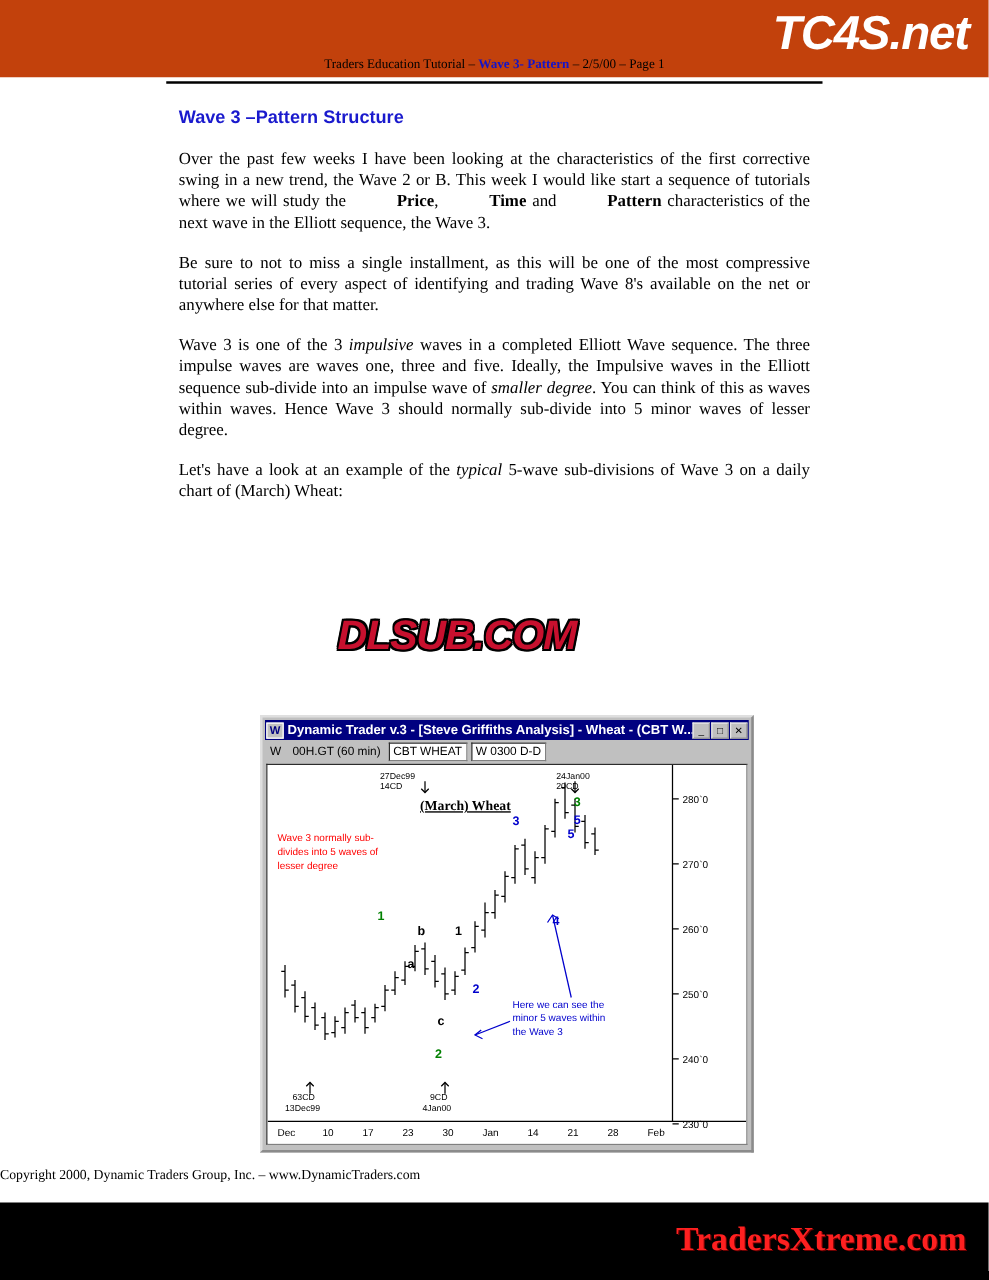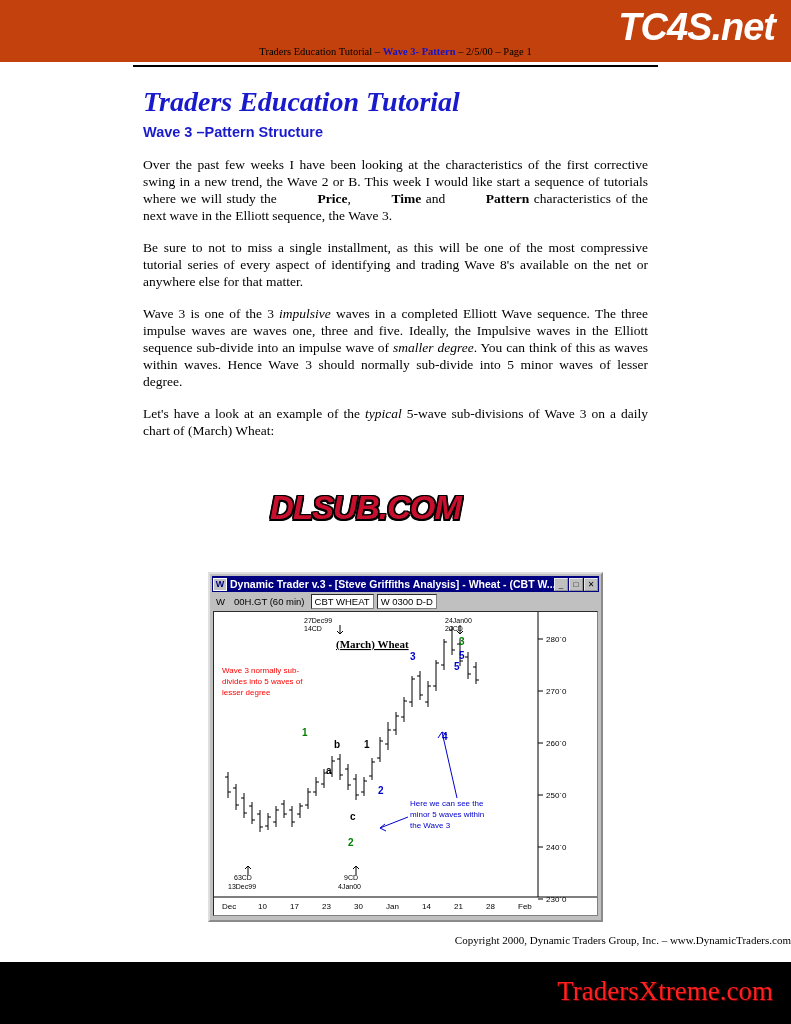--- a/index.html
+++ b/index.html
@@ -209,39 +209,39 @@
     border: 1px inset #808080;
     overflow: hidden;
   }
   .chart-svg { position: absolute; top: 0; left: 0; }
 
   
   .copyright {
     position: absolute;
     left: 0; right: 0;
     top: 872px;
-    text-align: right;
+    text-align: left;
     font-size: 11px;
     color: #000;
   }
 
   
   .bottom-bar {
     position: absolute;
     top: 962px; left: 0;
     width: 791px;
     height: 62px;
     background: #000000;
   }
   .bottom-brand {
     position: absolute;
     top: 14px;
     right: 18px;
     font-family: "Liberation Serif", serif;
-    font-weight: normal;
+    font-weight: bold;
     font-size: 27px;
     color: #ff2020;
     text-shadow: 1px 1px 0 #6b0000;
   }
 </style>
 </head>
 <body>
 
 <div class="top-bar">
   <div class="brand-logo">TC4S.net</div>
@@ -249,21 +249,20 @@
 
 <div class="sheet">
 
   <div class="doc-header">
     <span>Traders Education Tutorial – </span><span class="hdr-blue">Wave 3- Pattern</span><span> – 2/5/00 – Page 1</span>
   </div>
   <div class="header-rule"></div>
 
   <div class="content">
 
-    <h1 class="title">Traders Education Tutorial</h1>
     <h2 class="section-head">Wave 3 –Pattern Structure</h2>
 
     <p class="body-par"><span>Over the past few weeks I have been looking at the characteristics of the first corrective swing in a new trend, the Wave 2 or B. This week I would like start a sequence of tutorials where we will study the </span><span class="b">Price</span><span>, </span><span class="b">Time</span><span> and </span><span class="b">Pattern</span><span> characteristics of the next wave in the Elliott sequence, the Wave 3.</span></p>
 
     <p class="body-par">Be sure to not to miss a single installment, as this will be one of the most compressive tutorial series of every aspect of identifying and trading Wave 8's available on the net or anywhere else for that matter.</p>
 
 
     <p class="body-par"><span>Wave 3 is one of the 3 </span><span class="i">impulsive</span><span> waves in a completed Elliott Wave sequence. The three impulse waves are waves one, three and five. Ideally, the Impulsive waves in the Elliott sequence sub-divide into an impulse wave of </span><span class="i">smaller degree</span><span>. You can think of this as waves within waves. Hence Wave 3 should normally sub-divide into 5 minor waves of lesser degree.</span></p>
 
     <p class="body-par"><span>Let's have a look at an example of the </span><span class="i">typical</span><span> 5-wave sub-divisions of Wave 3 on a daily chart of (March) Wheat:</span></p>

